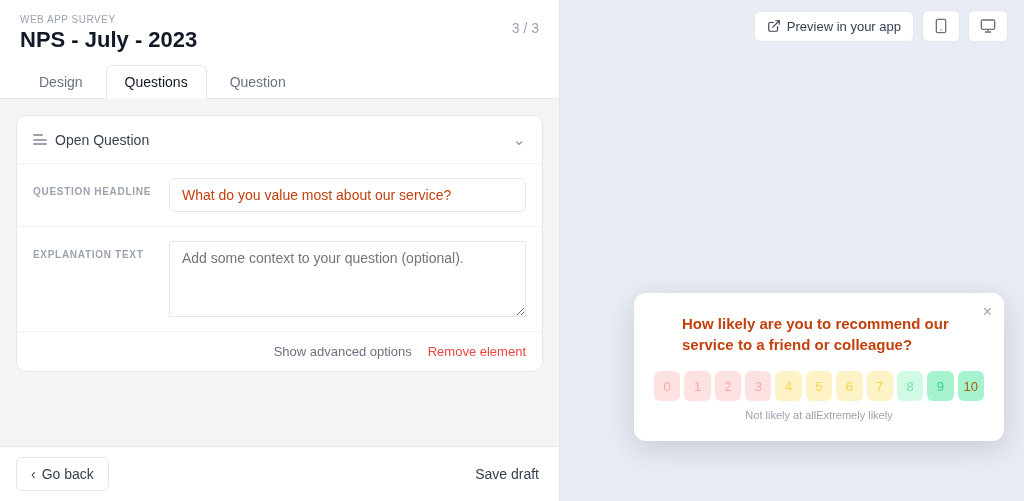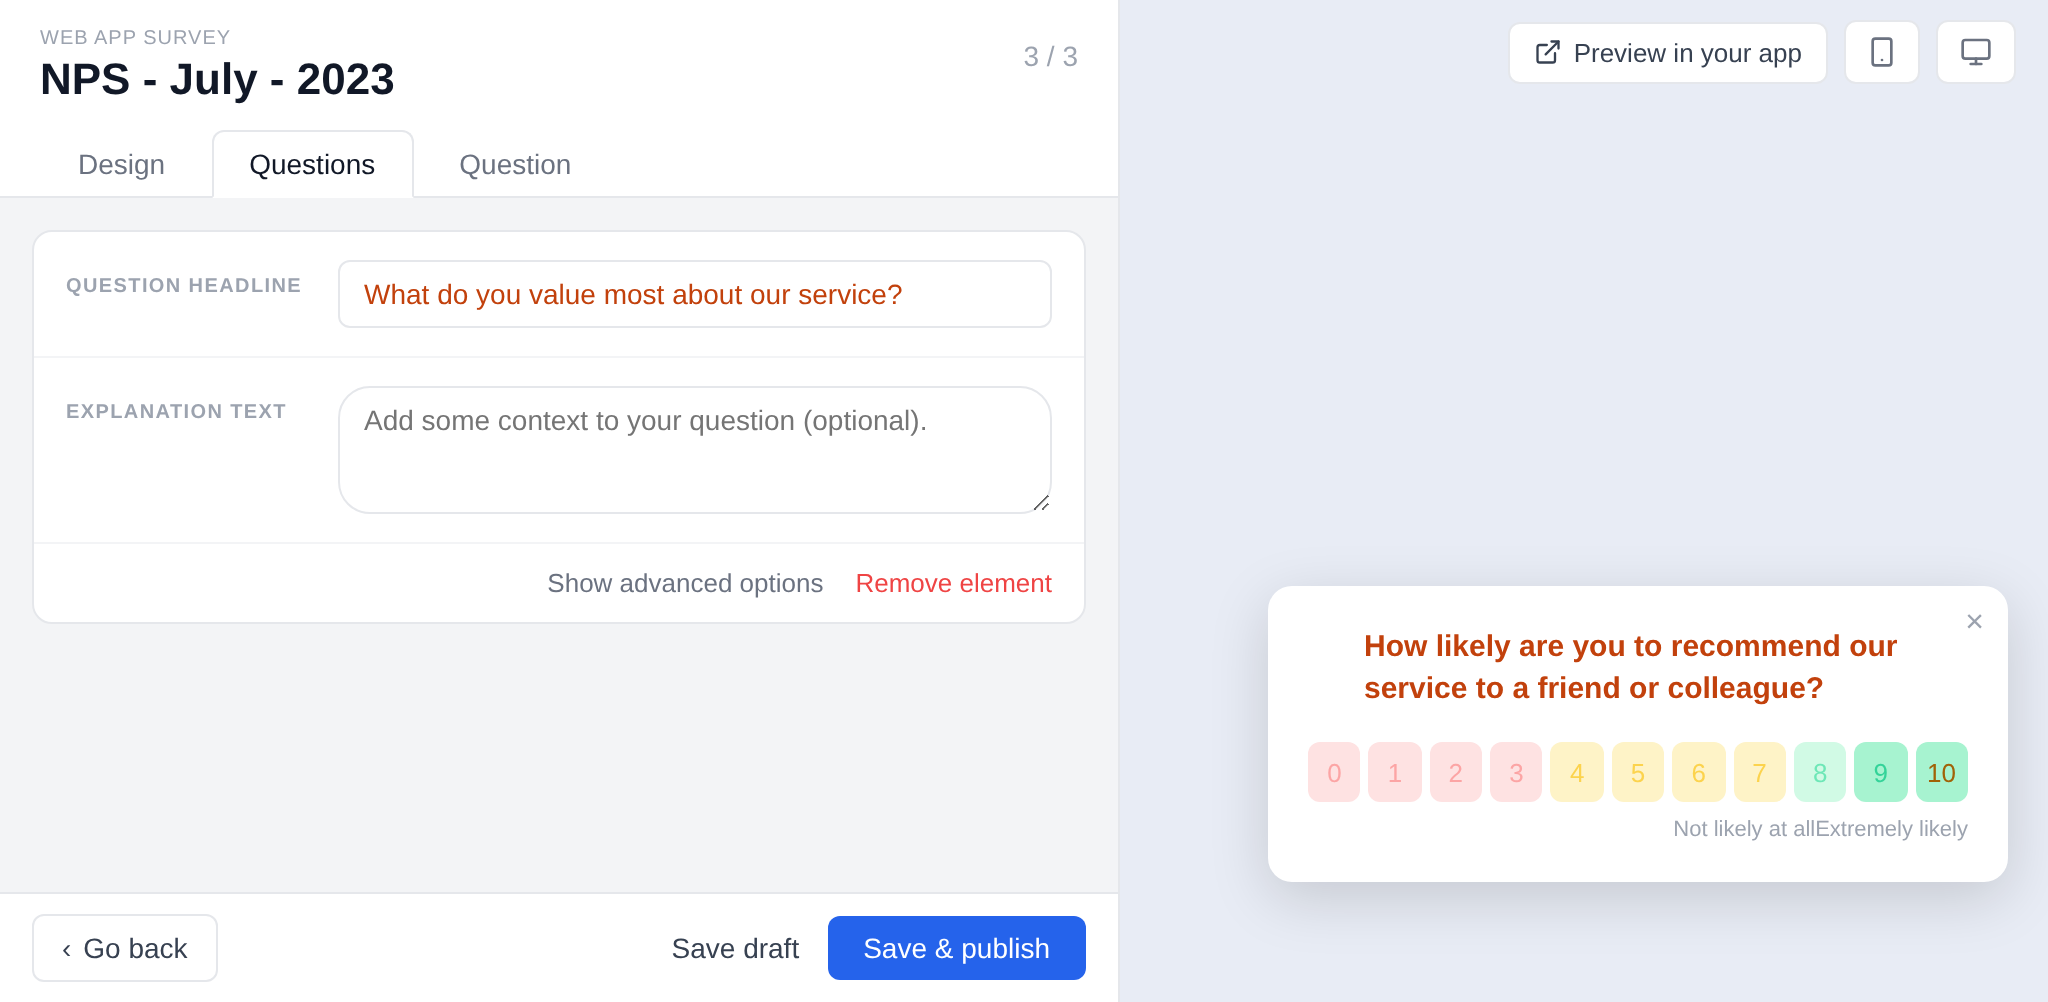--- a/index.html
+++ b/index.html
@@ -147,28 +147,28 @@
       font-size: 14px;
       color: #c2410c;
       background: #fff;
       outline: none;
       font-family: inherit;
     }
 
     .field-textarea {
       flex: 1;
       border: 1px solid #e5e7eb;
-      border-radius: 16px;
+      border-radius: 2px;
       padding: 8px 12px;
       font-size: 14px;
       color: #374151;
       background: #fff;
       outline: none;
       font-family: inherit;
-      height: 64px;
+      height: 76px;
       resize: vertical;
     }
 
     .identifier-row {
       display: flex;
       align-items: center;
       padding: 14px 16px;
       gap: 16px;
     }
 
@@ -396,21 +396,21 @@
       display: flex;
       align-items: center;
       justify-content: center;
       font-size: 13px;
       font-weight: 500;
       cursor: pointer;
     }
 
     .nps-labels {
       display: flex;
-      justify-content: flex-end;
+      justify-content: center;
       font-size: 11px;
       color: #9ca3af;
     }
 
     
     .content-area::-webkit-scrollbar { width: 6px; }
     .content-area::-webkit-scrollbar-track { background: transparent; }
     .content-area::-webkit-scrollbar-thumb { background: #d1d5db; border-radius: 3px; }
   </style>
 </head>
@@ -424,20 +424,31 @@
   </div>
 
   <div class="tabs-row">
     <button class="tab">Design</button>
     <button class="tab active">Questions</button>
     <button class="tab">Question</button>
   </div>
 
   <div class="content-area">
     <div class="question-card">
+      <div class="card-header">
+        <div class="card-header-left">
+          <div class="lines-icon">
+            <span></span>
+              <span></span>
+              <span></span>
+          </div>
+          <span>Open Question</span>
+        </div>
+        <span class="chevron-icon">⌄</span>
+      </div>
 
       <div class="field-row">
         <div class="field-label">QUESTION HEADLINE</div>
         <input class="field-input" value="What do you value most about our service?" style="">
       </div>
 
       <div class="field-row">
         <div class="field-label">EXPLANATION TEXT</div>
         <textarea class="field-textarea" placeholder="Add some context to your question (optional)." style=""></textarea>
       </div>
@@ -450,21 +461,20 @@
     </div>
   </div>
 
   <div class="bottom-bar">
     <button class="go-back-btn">
       <span>‹</span>
       <span>Go back</span>
     </button>
     <div class="bottom-right">
       <button class="save-draft-btn">Save draft</button>
-      <button class="save-publish-btn">Save &amp; publish</button>
     </div>
   </div>
 </div>
 
 <div class="right-panel">
   <div class="right-toolbar">
     <button class="preview-btn">
       <svg width="14" height="14" viewBox="0 0 24 24" fill="none" stroke="currentColor" stroke-width="2" stroke-linecap="round" stroke-linejoin="round">
         <path d="M18 13v6a2 2 0 0 1-2 2H5a2 2 0 0 1-2-2V8a2 2 0 0 1 2-2h6"></path>
         <polyline points="15 3 21 3 21 9"></polyline>

